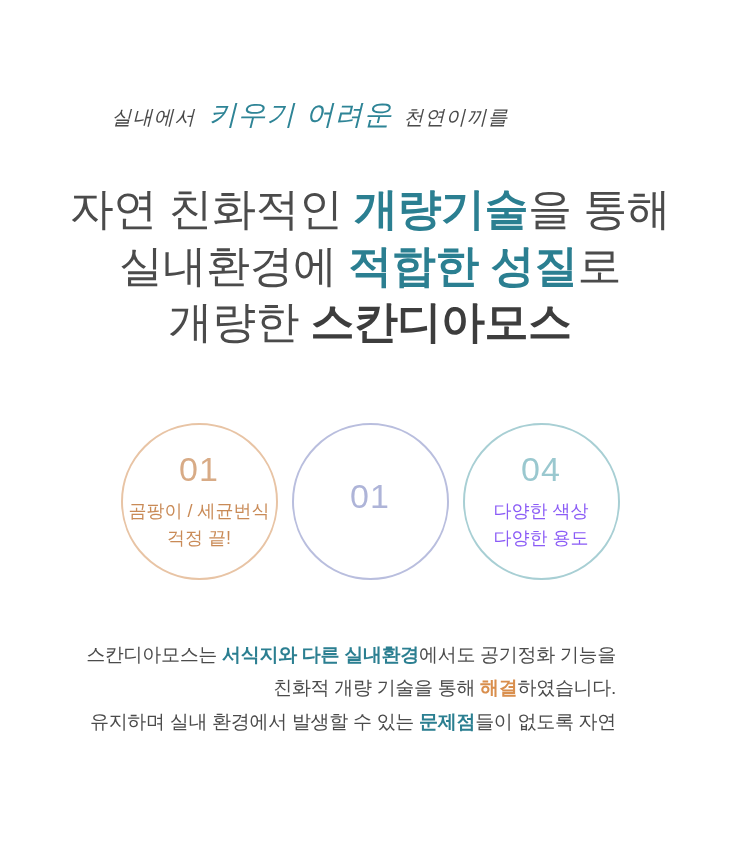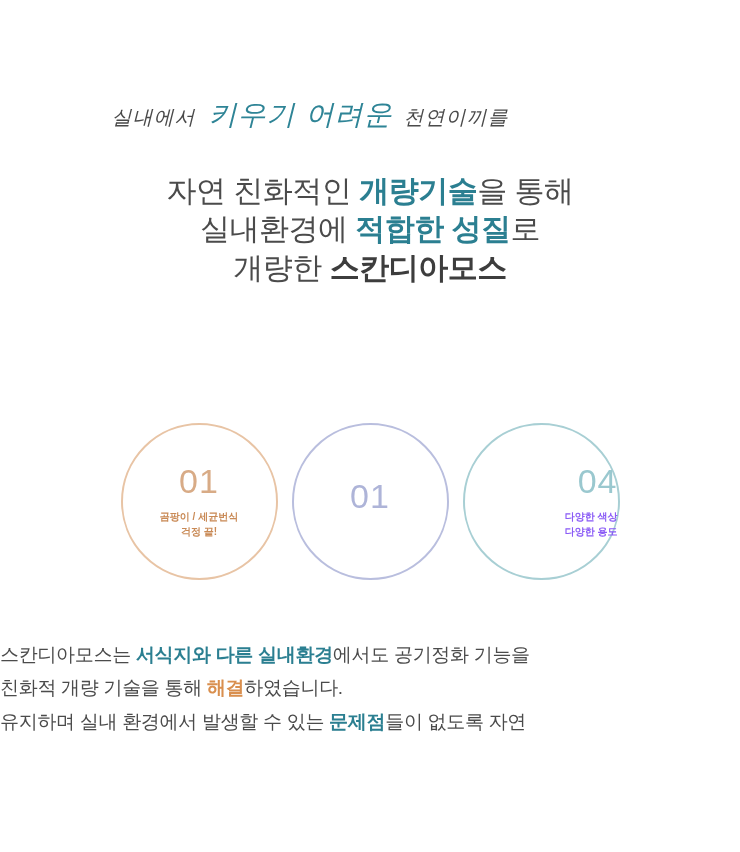--- a/index.html
+++ b/index.html
@@ -51,21 +51,21 @@
   }
 
   
   .headline {
     position: absolute;
     top: 152px;
     left: 0;
     width: 740px;
     text-align: center;
     line-height: 1.28;
-    font-size: 30px;
+    font-size: 44px;
     font-weight: 300;
     color: #4b4b4b;
     letter-spacing: -0.5px;
   }
   .headline .l {
     display: block;
     white-space: nowrap;
   }
   .headline .teal-b {
     color: #2b7f91;
@@ -100,38 +100,39 @@
   }
   .circle .num {
     font-size: 34px;
     font-weight: 300;
     line-height: 1;
     margin-bottom: 12px;
     letter-spacing: 1px;
     font-family: "Liberation Sans", sans-serif;
   }
   .circle .txt {
-    font-size: 10px;
-    font-weight: 700;
+    font-size: 18px;
+    font-weight: 400;
     line-height: 1.45;
     white-space: nowrap;
   }
 
   
   .para {
     position: absolute;
     top: 638px;
     left: 0;
     width: 616px;
-    text-align: left;
+    text-align: right;
     font-size: 19px;
     font-weight: 300;
     line-height: 1.75;
     color: #4b4b4b;
     letter-spacing: -0.3px;
+    padding-left: 48px;
   }
   .para .line { display: block; white-space: nowrap; }
   .para .hi-teal { color: #2b7f91; font-weight: 700; }
   .para .hi-orange { color: #d98f4e; font-weight: 700; }
 </style>
 </head>
 <body>
 
 <div class="page">
 
@@ -157,21 +158,21 @@
     <div class="circle" style="border-color: rgb(232, 196, 165);">
       <div class="num" style="color: rgb(216, 171, 134);">01</div>
       <div class="txt" style="color: rgb(201, 138, 86);">
         <span>곰팡이 / 세균번식</span><br>
         <span>걱정 끝!</span>
       </div>
     </div>
     <div class="circle" style="border-color: rgb(185, 190, 222);">
       <div class="num" style="color: rgb(174, 180, 216);">01</div>
     </div>
-    <div class="circle" style="border-color: rgb(168, 207, 212); align-items: flex-end;">
+    <div class="circle" style="border-color: rgb(168, 207, 212);">
       <div class="num" style="color: rgb(154, 200, 207);">04</div>
       <div class="txt" style="color: #8b5cf6;">
         <span>다양한 색상</span><br>
         <span>다양한 용도</span>
       </div>
     </div>
   </div>
 
   <div class="para">
     <span class="line">

